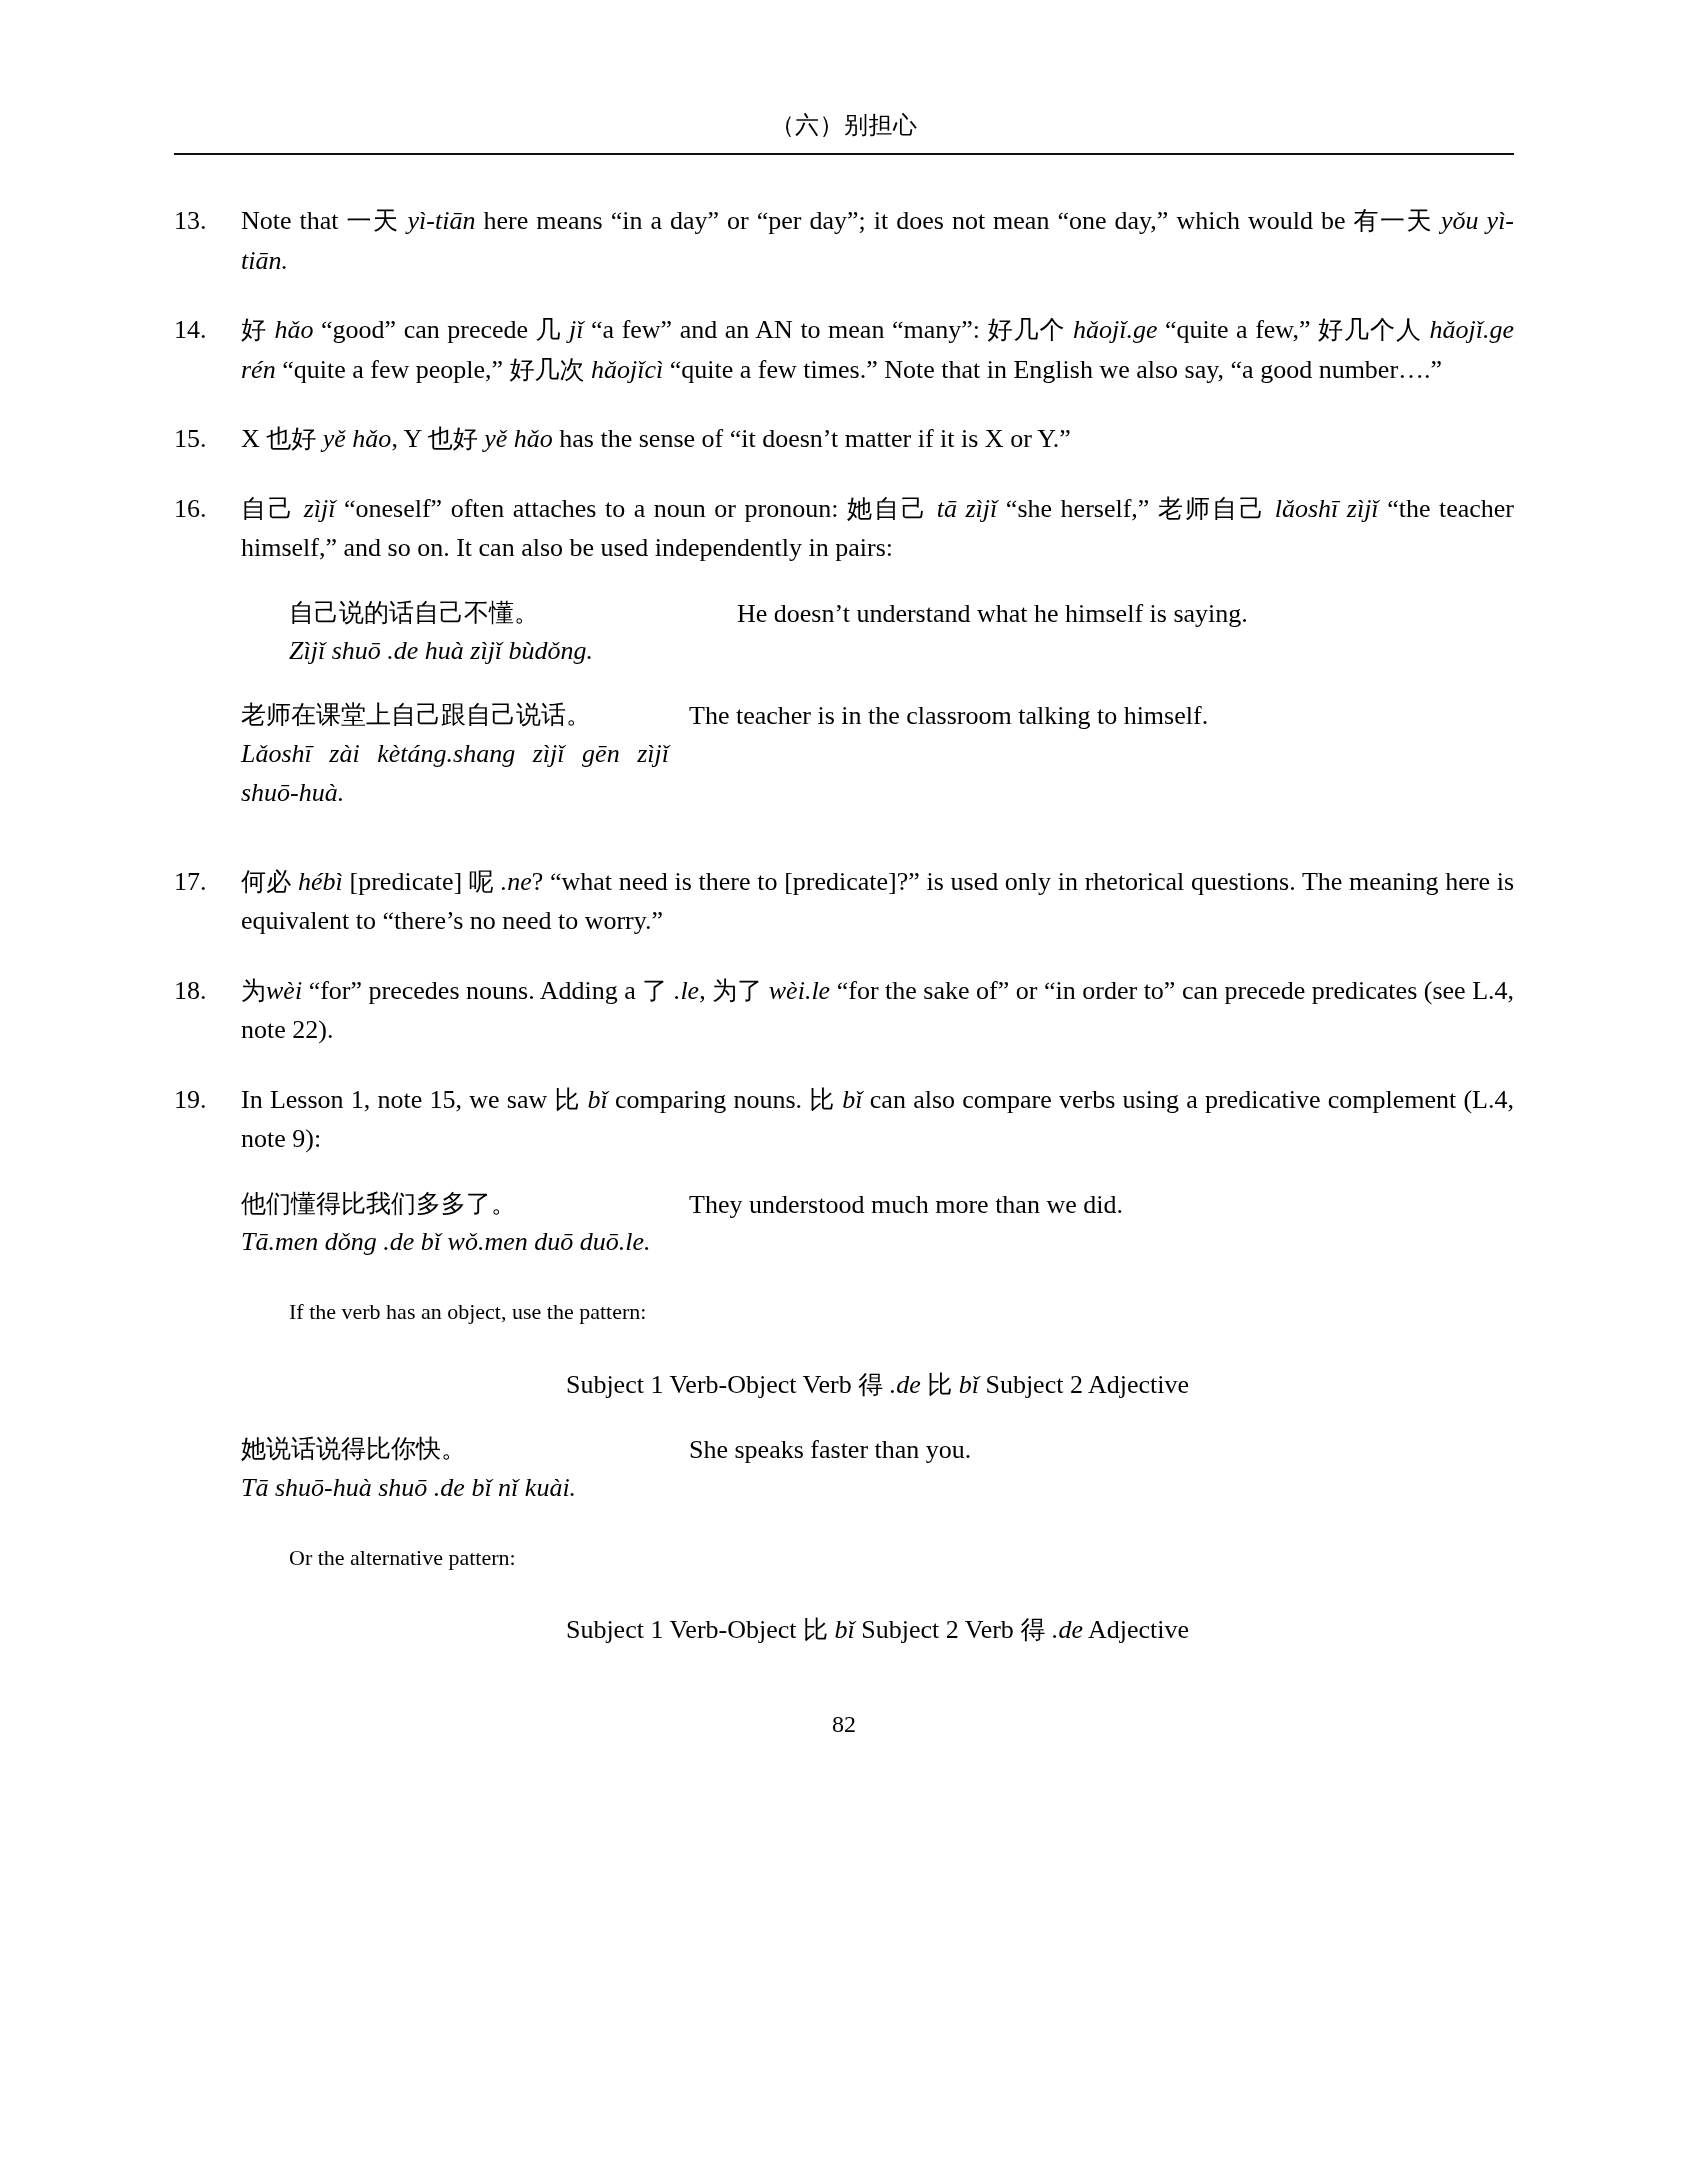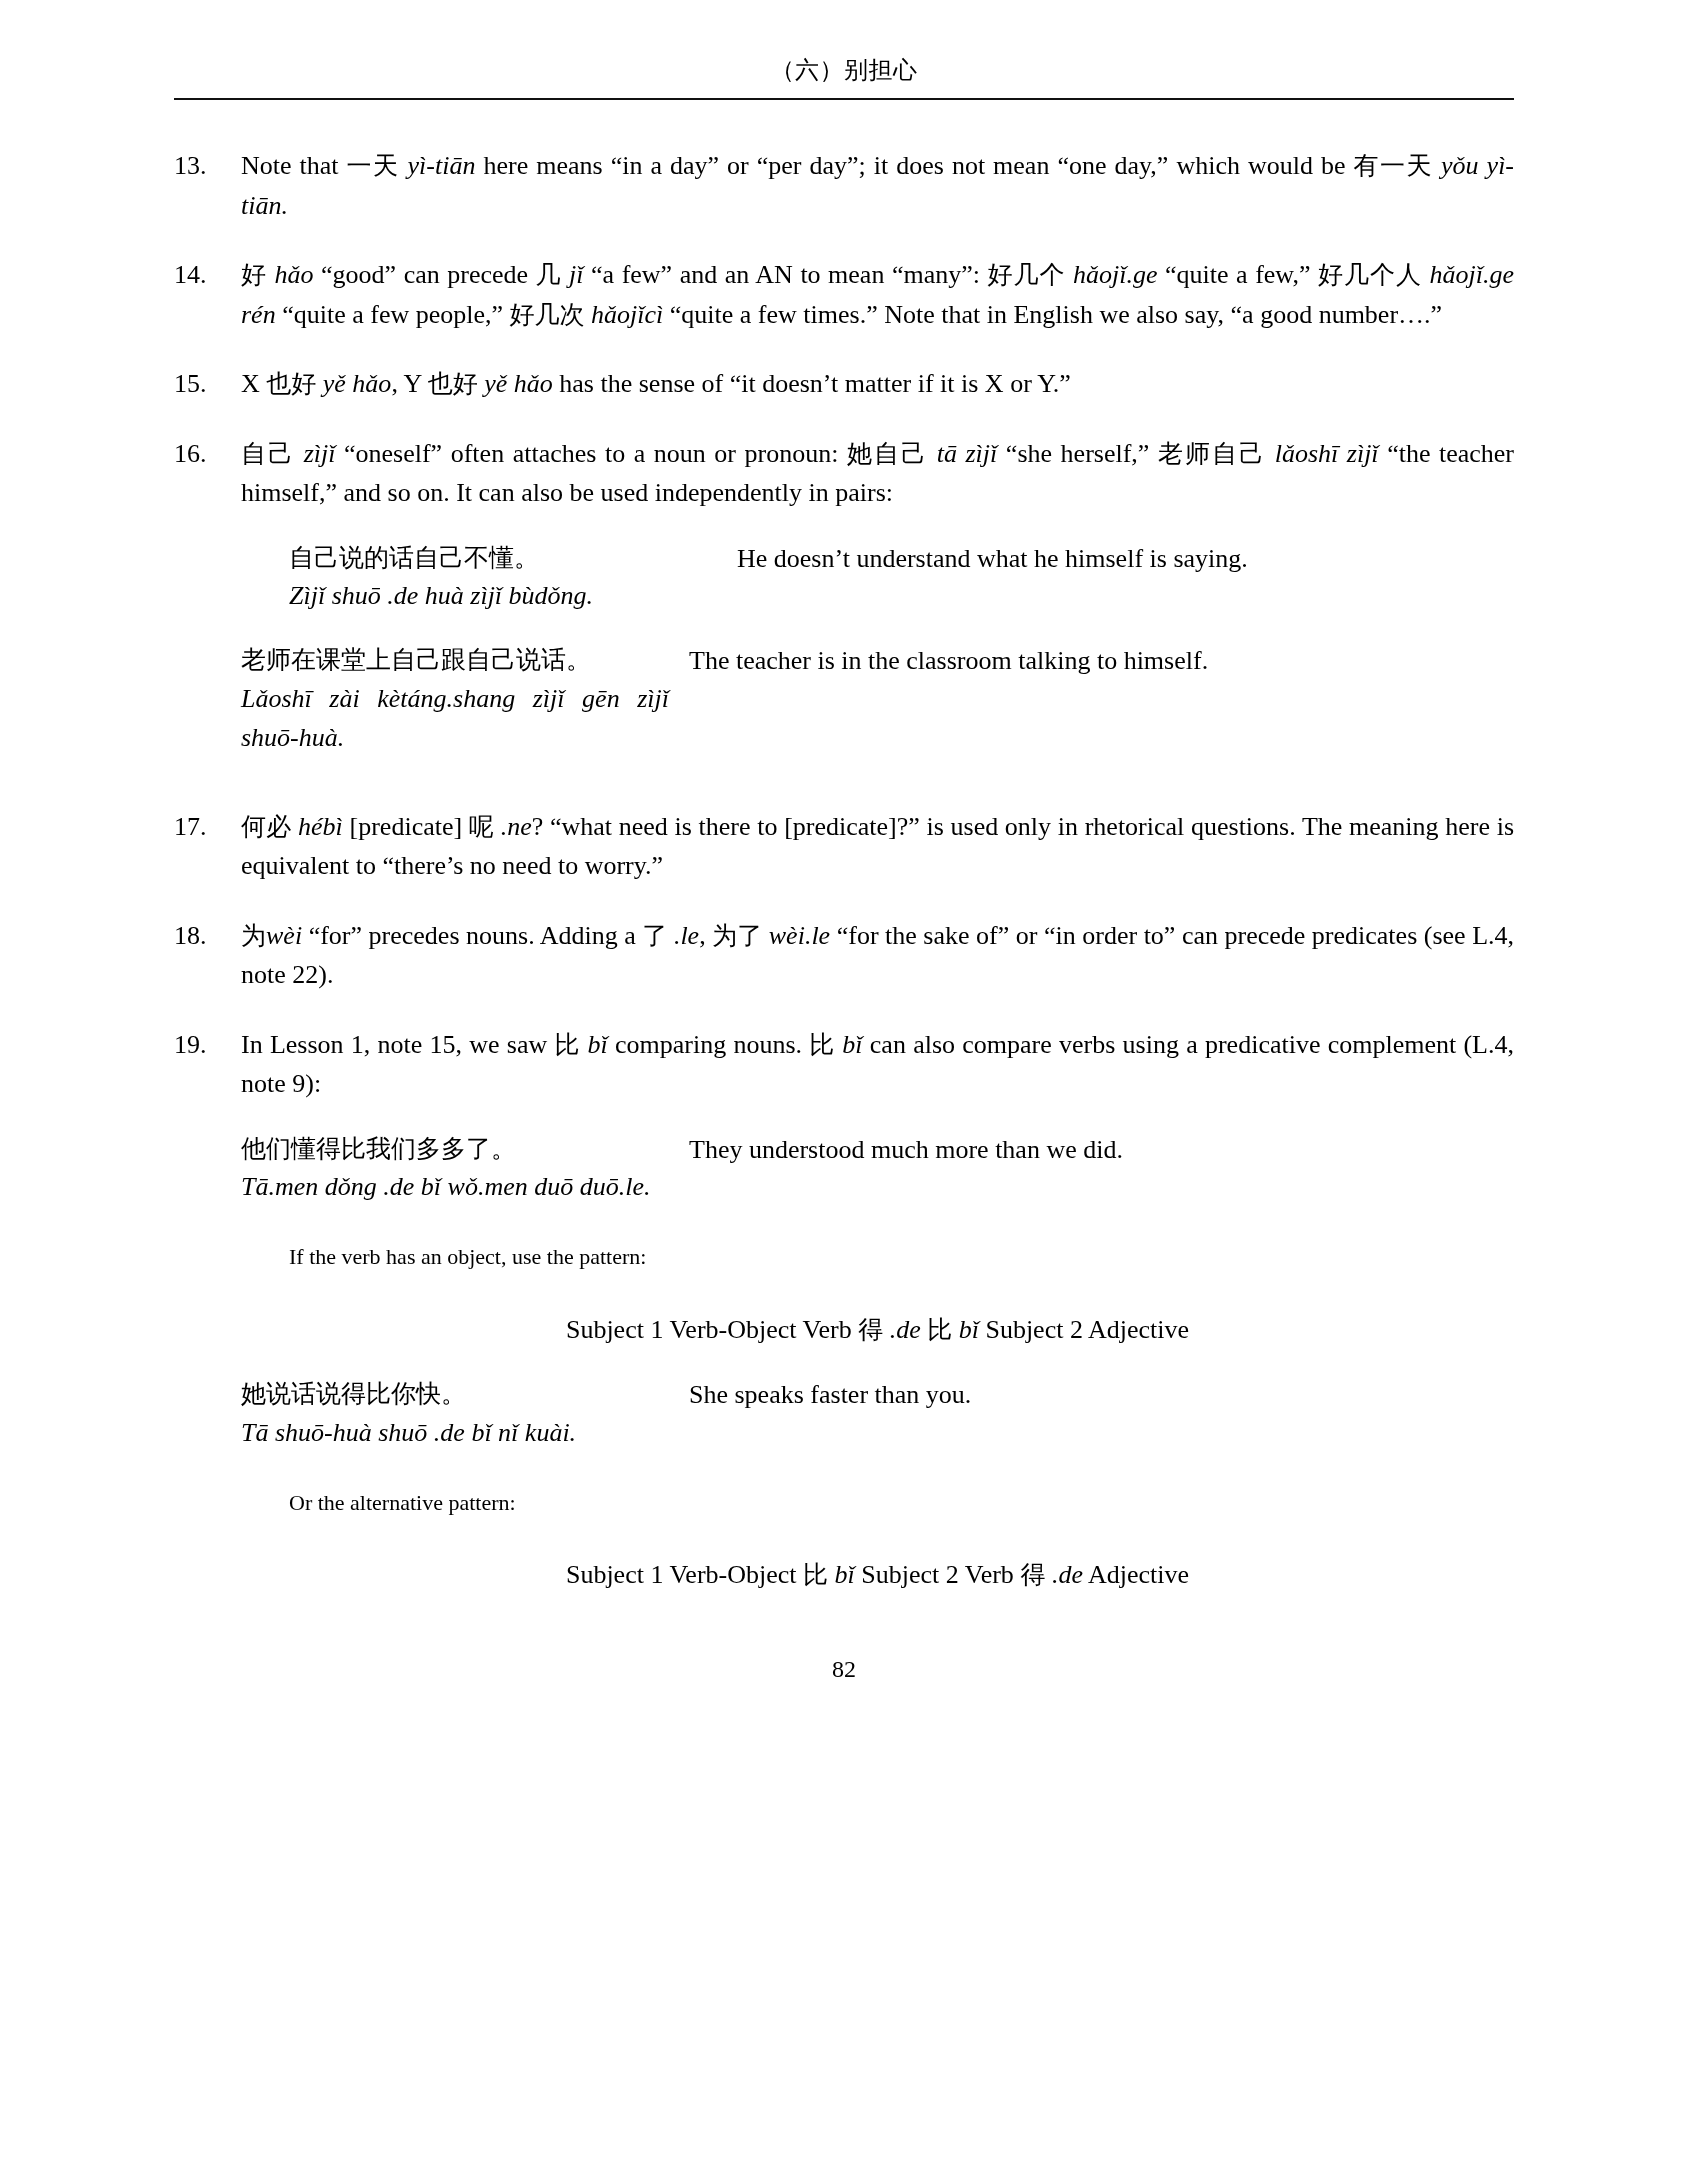--- a/index.html
+++ b/index.html
@@ -11,21 +11,21 @@
     width: 1688px;
     min-height: 2182px;
     font-family: "Liberation Serif", serif;
     color: #000000;
     position: relative;
   }
   .page {
     width: 1688px;
     min-height: 2182px;
     box-sizing: border-box;
-    padding: 54px 174px 40px 174px;
+    padding: 109px 174px 40px 174px;
     position: relative;
   }
   .header {
     text-align: center;
     font-size: 24px;
     letter-spacing: 0.5px;
     margin-bottom: 12px;
   }
   .rule {
     border: none;

